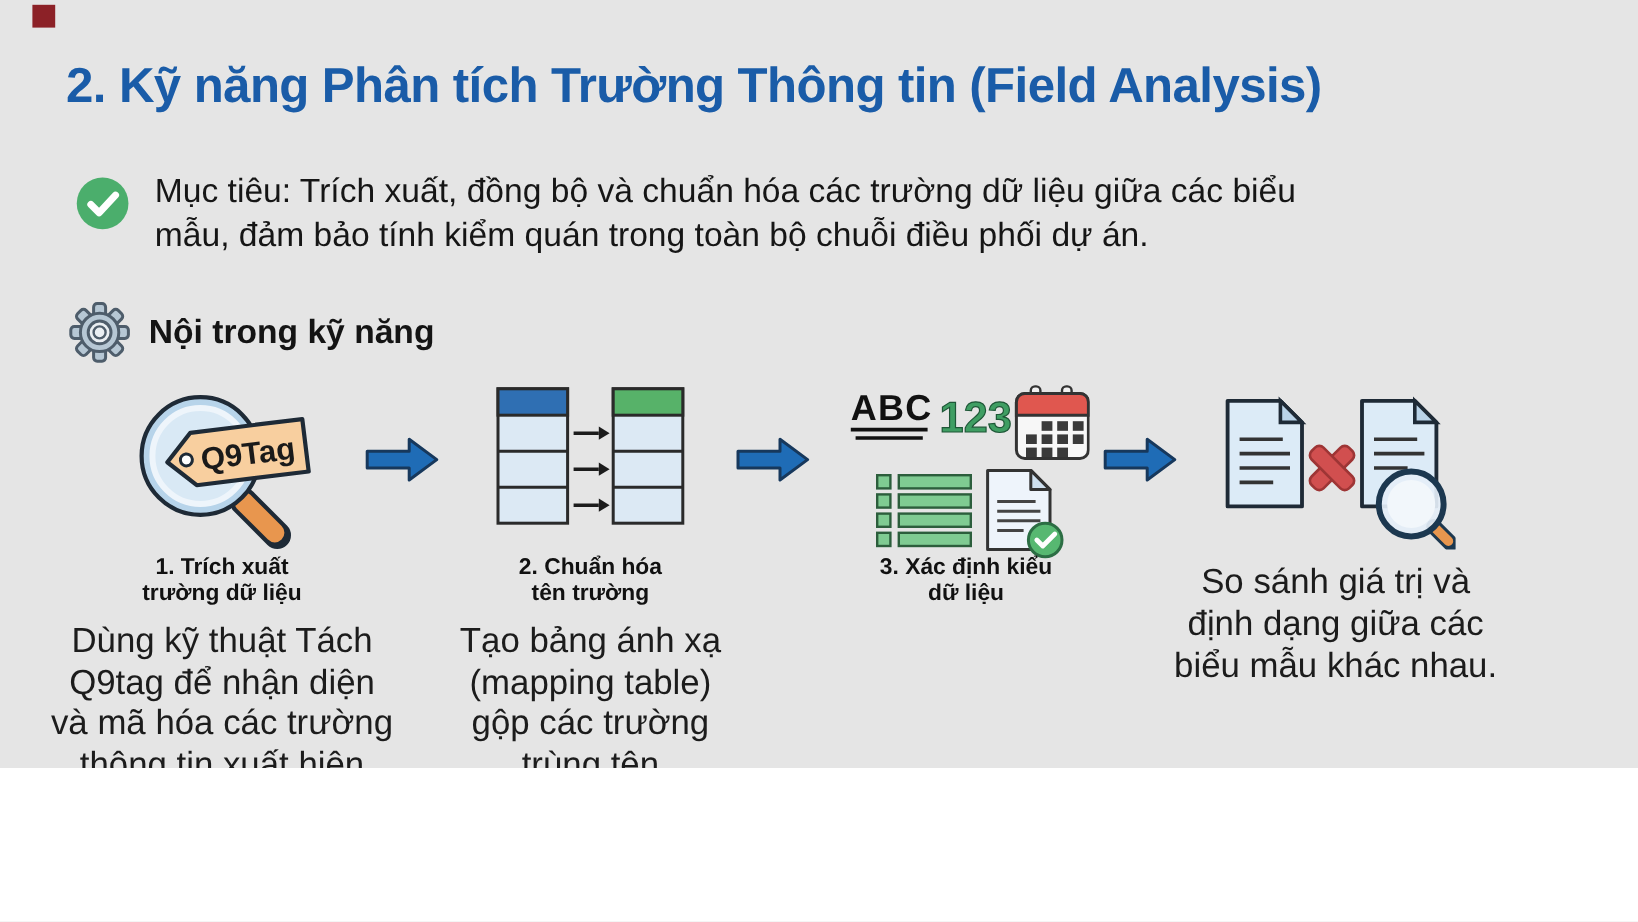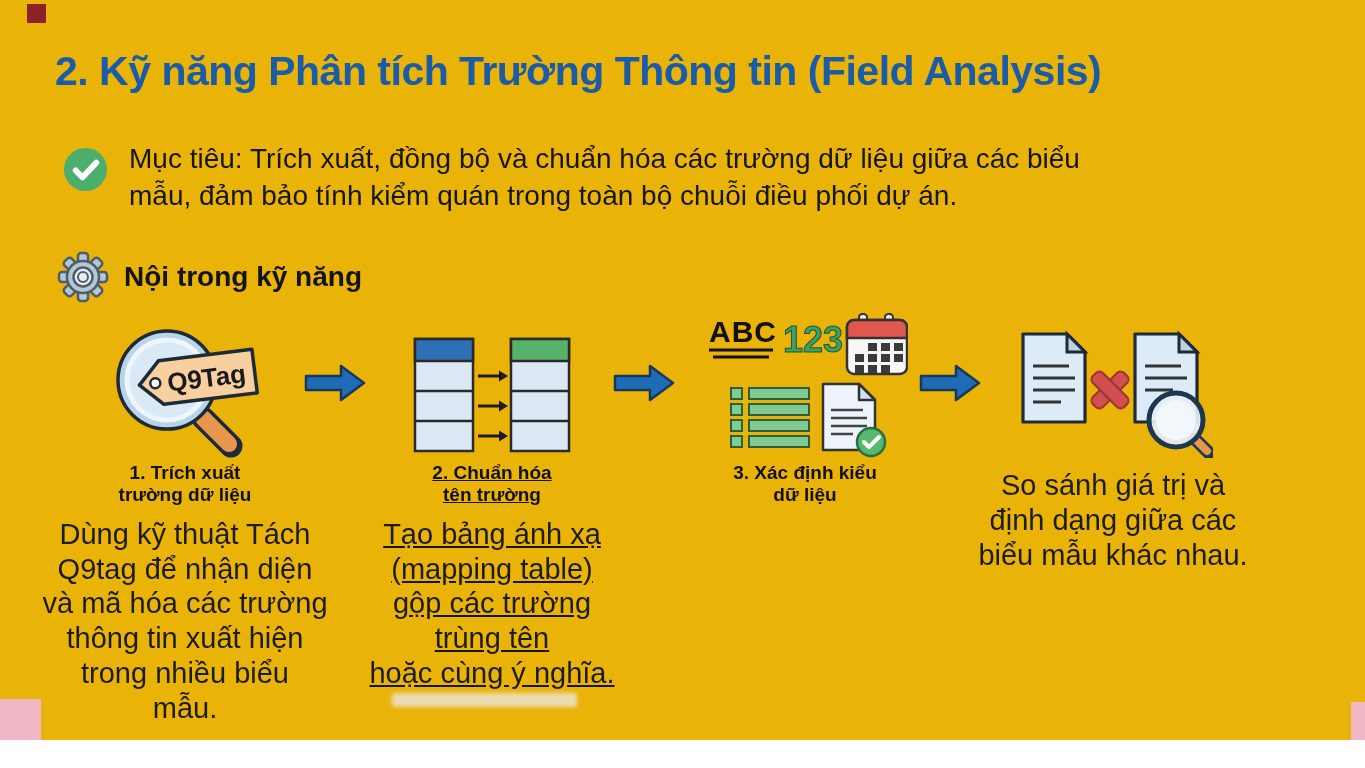--- a/index.html
+++ b/index.html
@@ -1,19 +1,19 @@
 <!DOCTYPE html>
 <html><head>
 <meta charset="utf-8">
 <title>Slide</title>
 <style>
   html,body{margin:0;padding:0;background:#fff;}
   .canvas{
-    position:relative; width:1365px; height:740px; overflow:hidden;
-    background:#eab308; font-family:"Liberation Sans", sans-serif; color:#141414;
+    position:relative; width:1365px; height:640px; overflow:hidden;
+    background:#e5e5e5; font-family:"Liberation Sans", sans-serif; color:#141414;
   }
   .title{
     position:absolute; left:55px; top:48px; margin:0;
     font-size:41px; font-weight:bold; color:#1a5ca8; letter-spacing:-0.5px;
     white-space:nowrap;
   }
   
   .check-wrap{position:absolute; left:62px; top:146px; width:47px; height:47px;}
   .objective-text{
     position:absolute; left:129px; top:140px; width:1005px; margin:0;
@@ -22,24 +22,24 @@
   .objective-text b{font-weight:normal;}
   
   .gear-wrap{position:absolute; left:56px; top:250px; width:54px; height:54px;}
   .section-heading{
     position:absolute; left:124px; top:261px; margin:0;
     font-size:28px; font-weight:bold; color:#141414; white-space:nowrap;
   }
   
   .step{position:absolute; top:318px; text-align:center;}
   .step-1{left:35px;  width:300px;}
-  .step-2{left:352px; width:280px;text-decoration:underline;}
+  .step-2{left:352px; width:280px;}
   .step-3{left:662px; width:286px;}
   .step-4{left:968px; width:290px;}
-  .icon-box{height:140px; display:flex; align-items:flex-end; justify-content:center;}
+  .icon-box{height:140px; display:flex; align-items:flex-start; justify-content:center;}
   .step-title{
     margin:4px 0 0 0; font-size:19px; font-weight:bold; line-height:1.18; color:#111;
   }
   .step-desc{
     margin:10px 0 0 0; font-size:29px; line-height:1.2; color:#1c1c1c;
   }
   .flow-arrow{position:absolute; top:362px; width:64px; height:42px;}
   .arrow-1{left:303px;}
   .arrow-2{left:612px;}
   .arrow-3{left:918px;}

